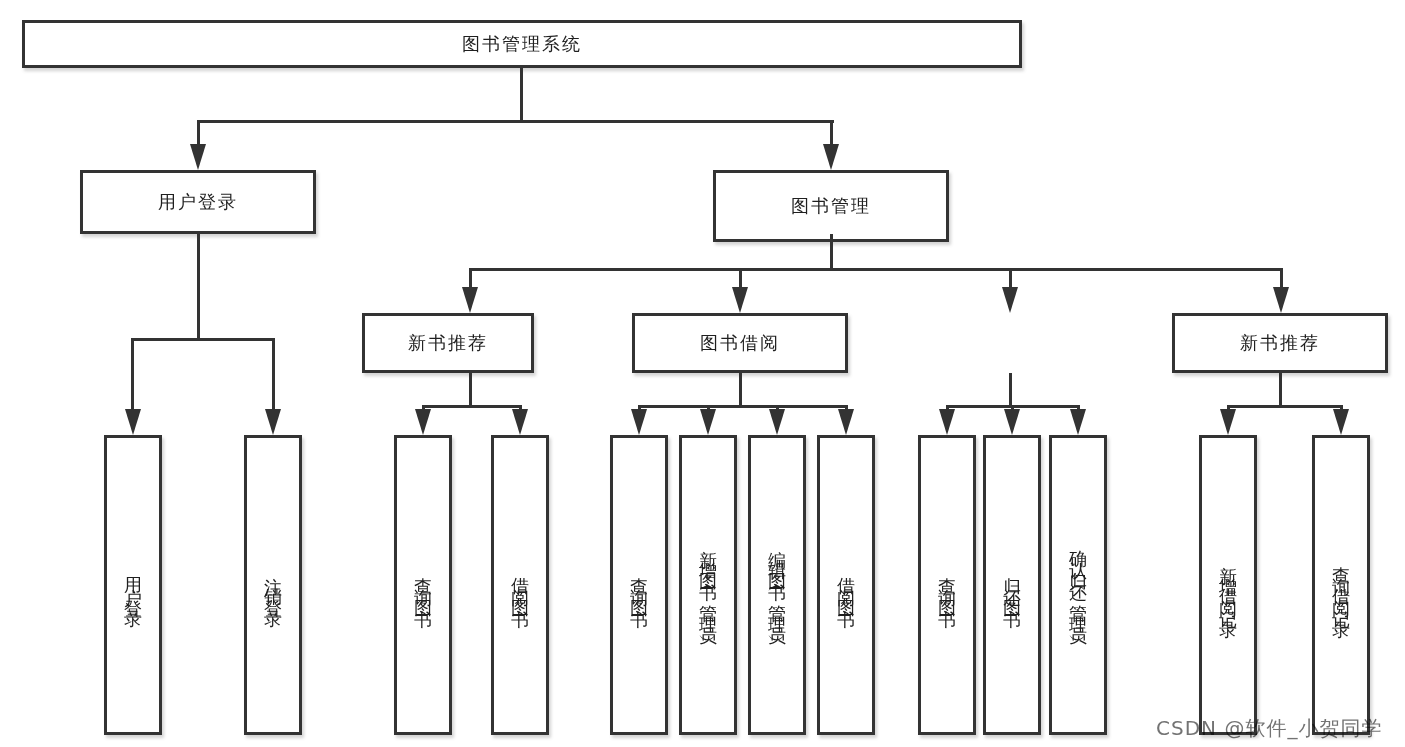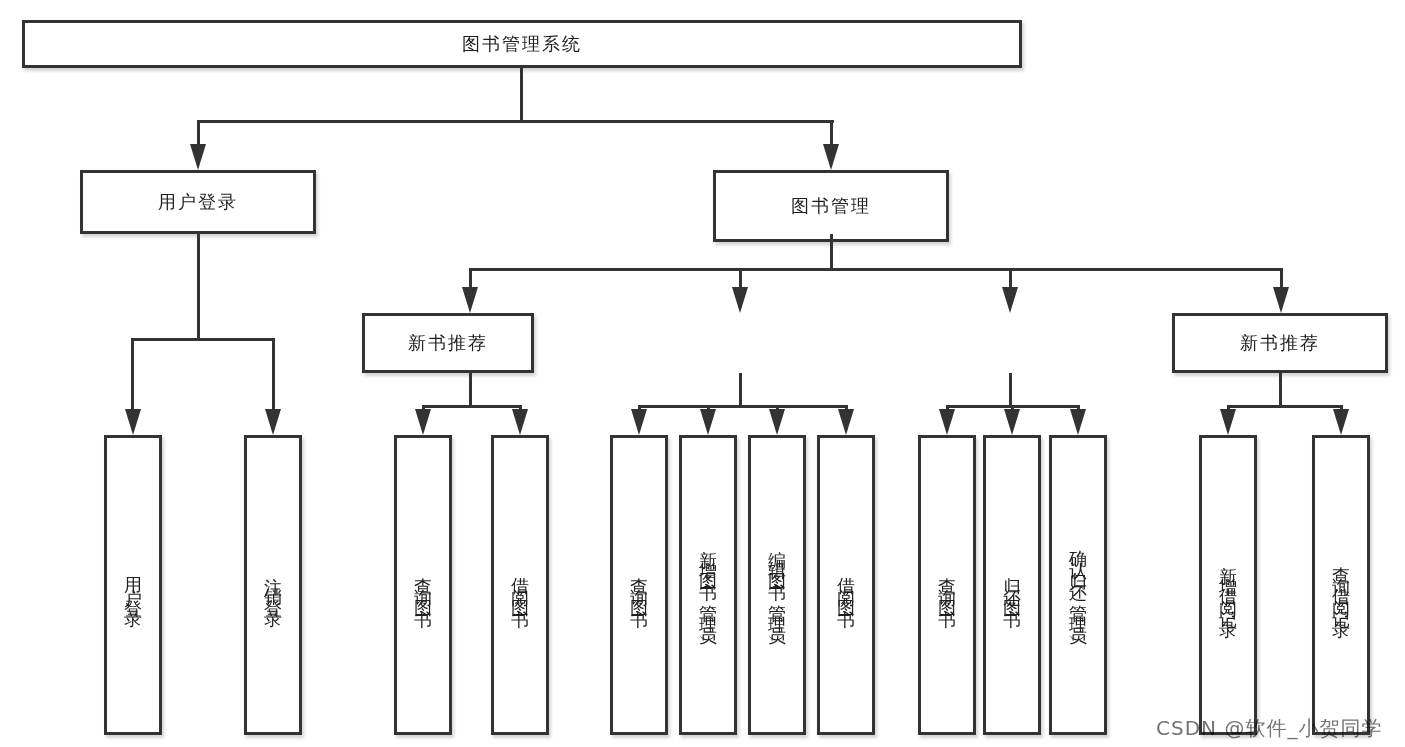--- a/index.html
+++ b/index.html
@@ -75,20 +75,23 @@
   <div class="arrow" style="left:462px; top:287px;"></div>
   <div class="vline" style="left:739px; top:268px; height:21px;"></div>
   <div class="arrow" style="left:732px; top:287px;"></div>
   <div class="vline" style="left:1009px; top:268px; height:21px;"></div>
   <div class="arrow" style="left:1002px; top:287px;"></div>
   <div class="vline" style="left:1280px; top:268px; height:21px;"></div>
   <div class="arrow" style="left:1273px; top:287px;"></div>
 
   <div class="box" style="left:362px; top:313px; width:172px; height:60px;">
     <span>新书推荐</span>
+  </div>
+  <div class="box" style="left:632px; top:313px; width:216px; height:60px;">
+    <span>图书借阅</span>
   </div>
   <div class="box" style="left:1172px; top:313px; width:216px; height:60px;">
     <span>新书推荐</span>
   </div>
 
   <div class="vline" style="left:469px; top:373px; height:32px;"></div>
   <div class="hline" style="left:422px; top:405px; width:99px;"></div>
   <div class="vline" style="left:422px; top:405px; height:8px;"></div>
   <div class="arrow" style="left:415px; top:409px;"></div>
   <div class="vline" style="left:519px; top:405px; height:8px;"></div>

